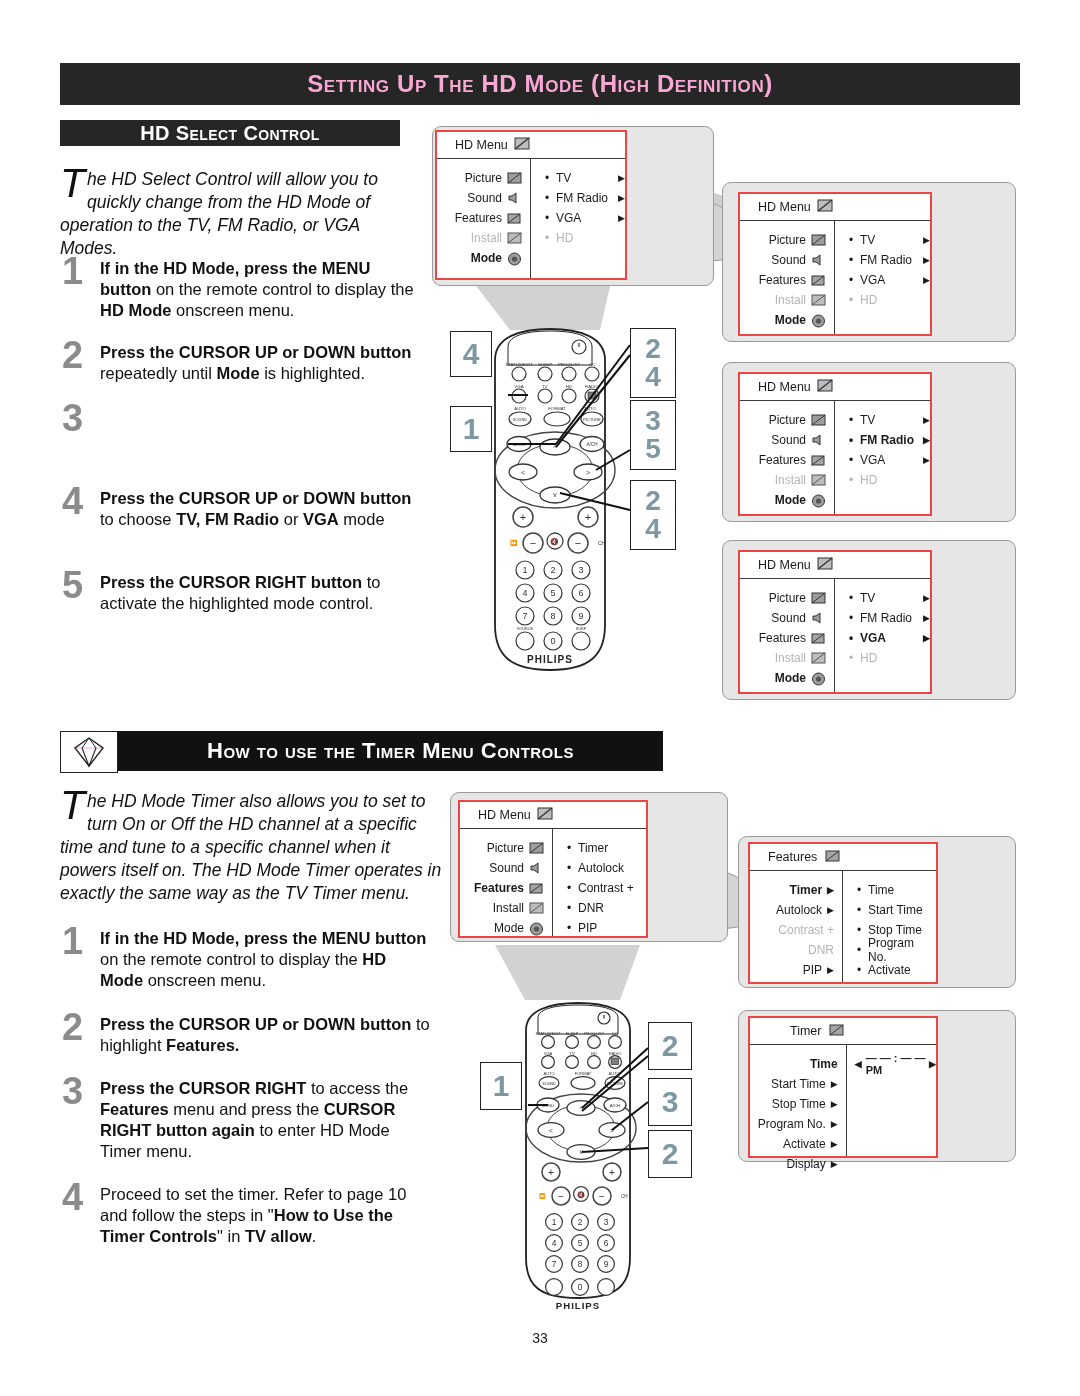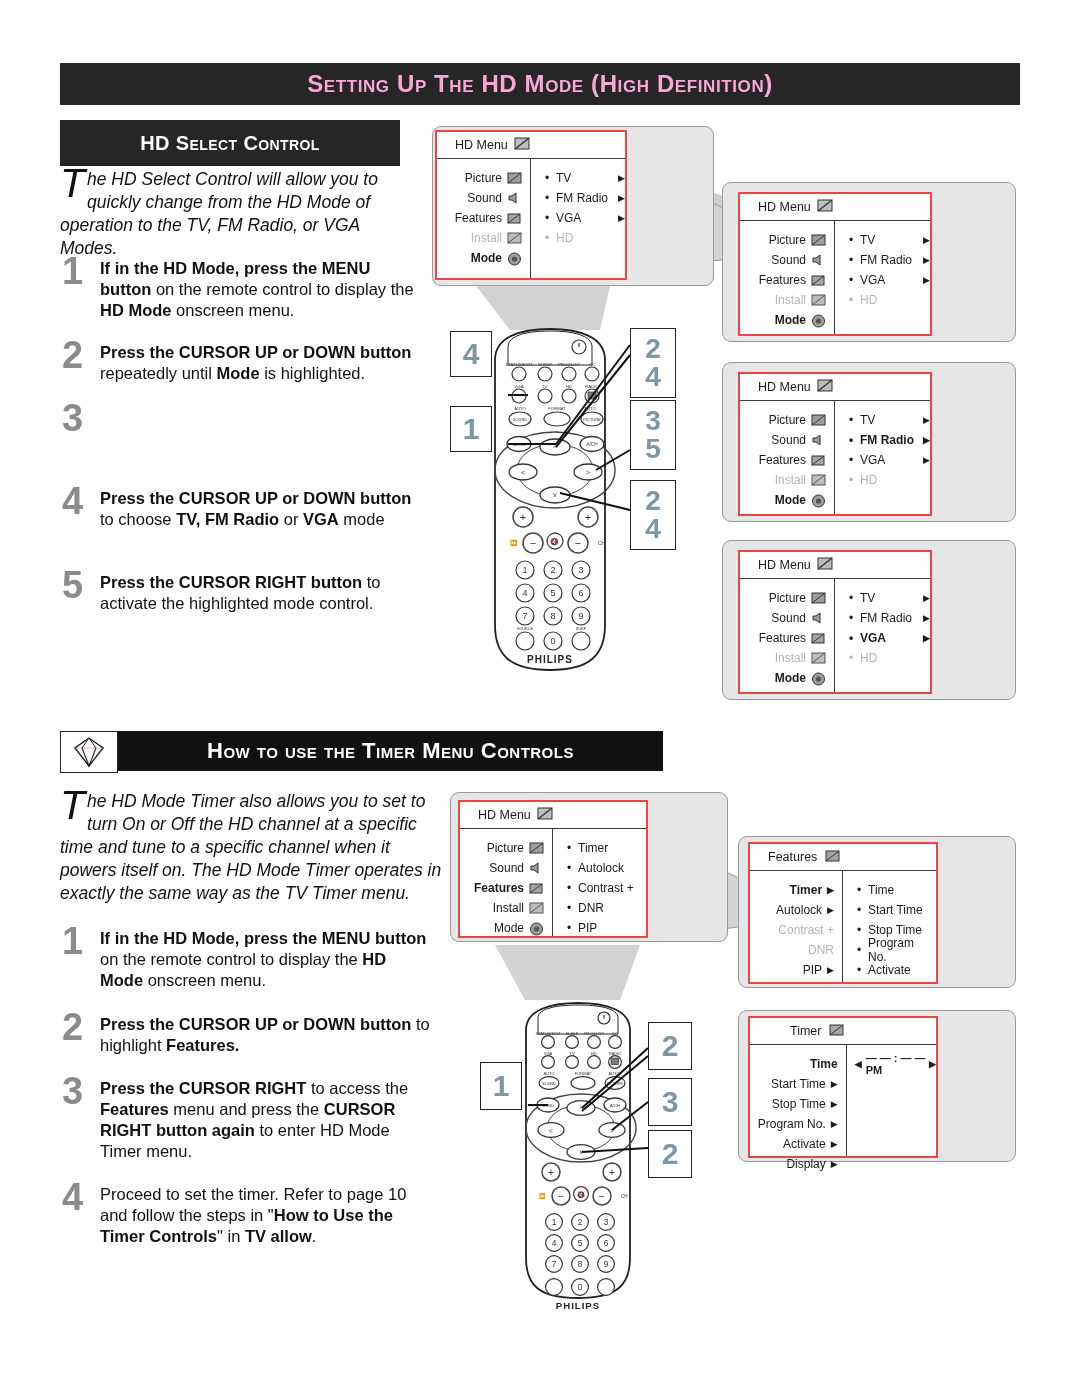--- a/index.html
+++ b/index.html
@@ -17,21 +17,21 @@
   .title-bar{
     position:absolute;left:60px;top:63px;width:960px;height:42px;
     background:#262626;
     display:flex;align-items:center;justify-content:center;
   }
   .title-bar .txt{
     color:#f9a8d4;font-weight:bold;font-size:24px;letter-spacing:.6px;
     font-variant:small-caps;text-transform:capitalize;
   }
   .subhead{
-    position:absolute;left:60px;top:120px;width:340px;height:46px;
+    position:absolute;left:60px;top:120px;width:340px;height:26px;
     background:#262626;display:flex;align-items:center;justify-content:center;
   }
   .subhead .txt{
     color:#ffffff;font-weight:bold;font-size:20px;letter-spacing:.4px;
     font-variant:small-caps;
   }
   .section2head{
     position:absolute;left:118px;top:731px;width:545px;height:40px;
     background:#111111;display:flex;align-items:center;justify-content:center;
   }
@@ -889,14 +889,15 @@
   <div class="callout" style="left:648px;top:1022px;width:42px;height:46px;font-size:30px;">
     <span>2</span>
   </div>
   <div class="callout" style="left:648px;top:1078px;width:42px;height:46px;font-size:30px;">
     <span>3</span>
   </div>
   <div class="callout" style="left:648px;top:1130px;width:42px;height:46px;font-size:30px;">
     <span>2</span>
   </div>
 
+  <div class="pageno">33</div>
 
 </div>
 
 </body></html>

